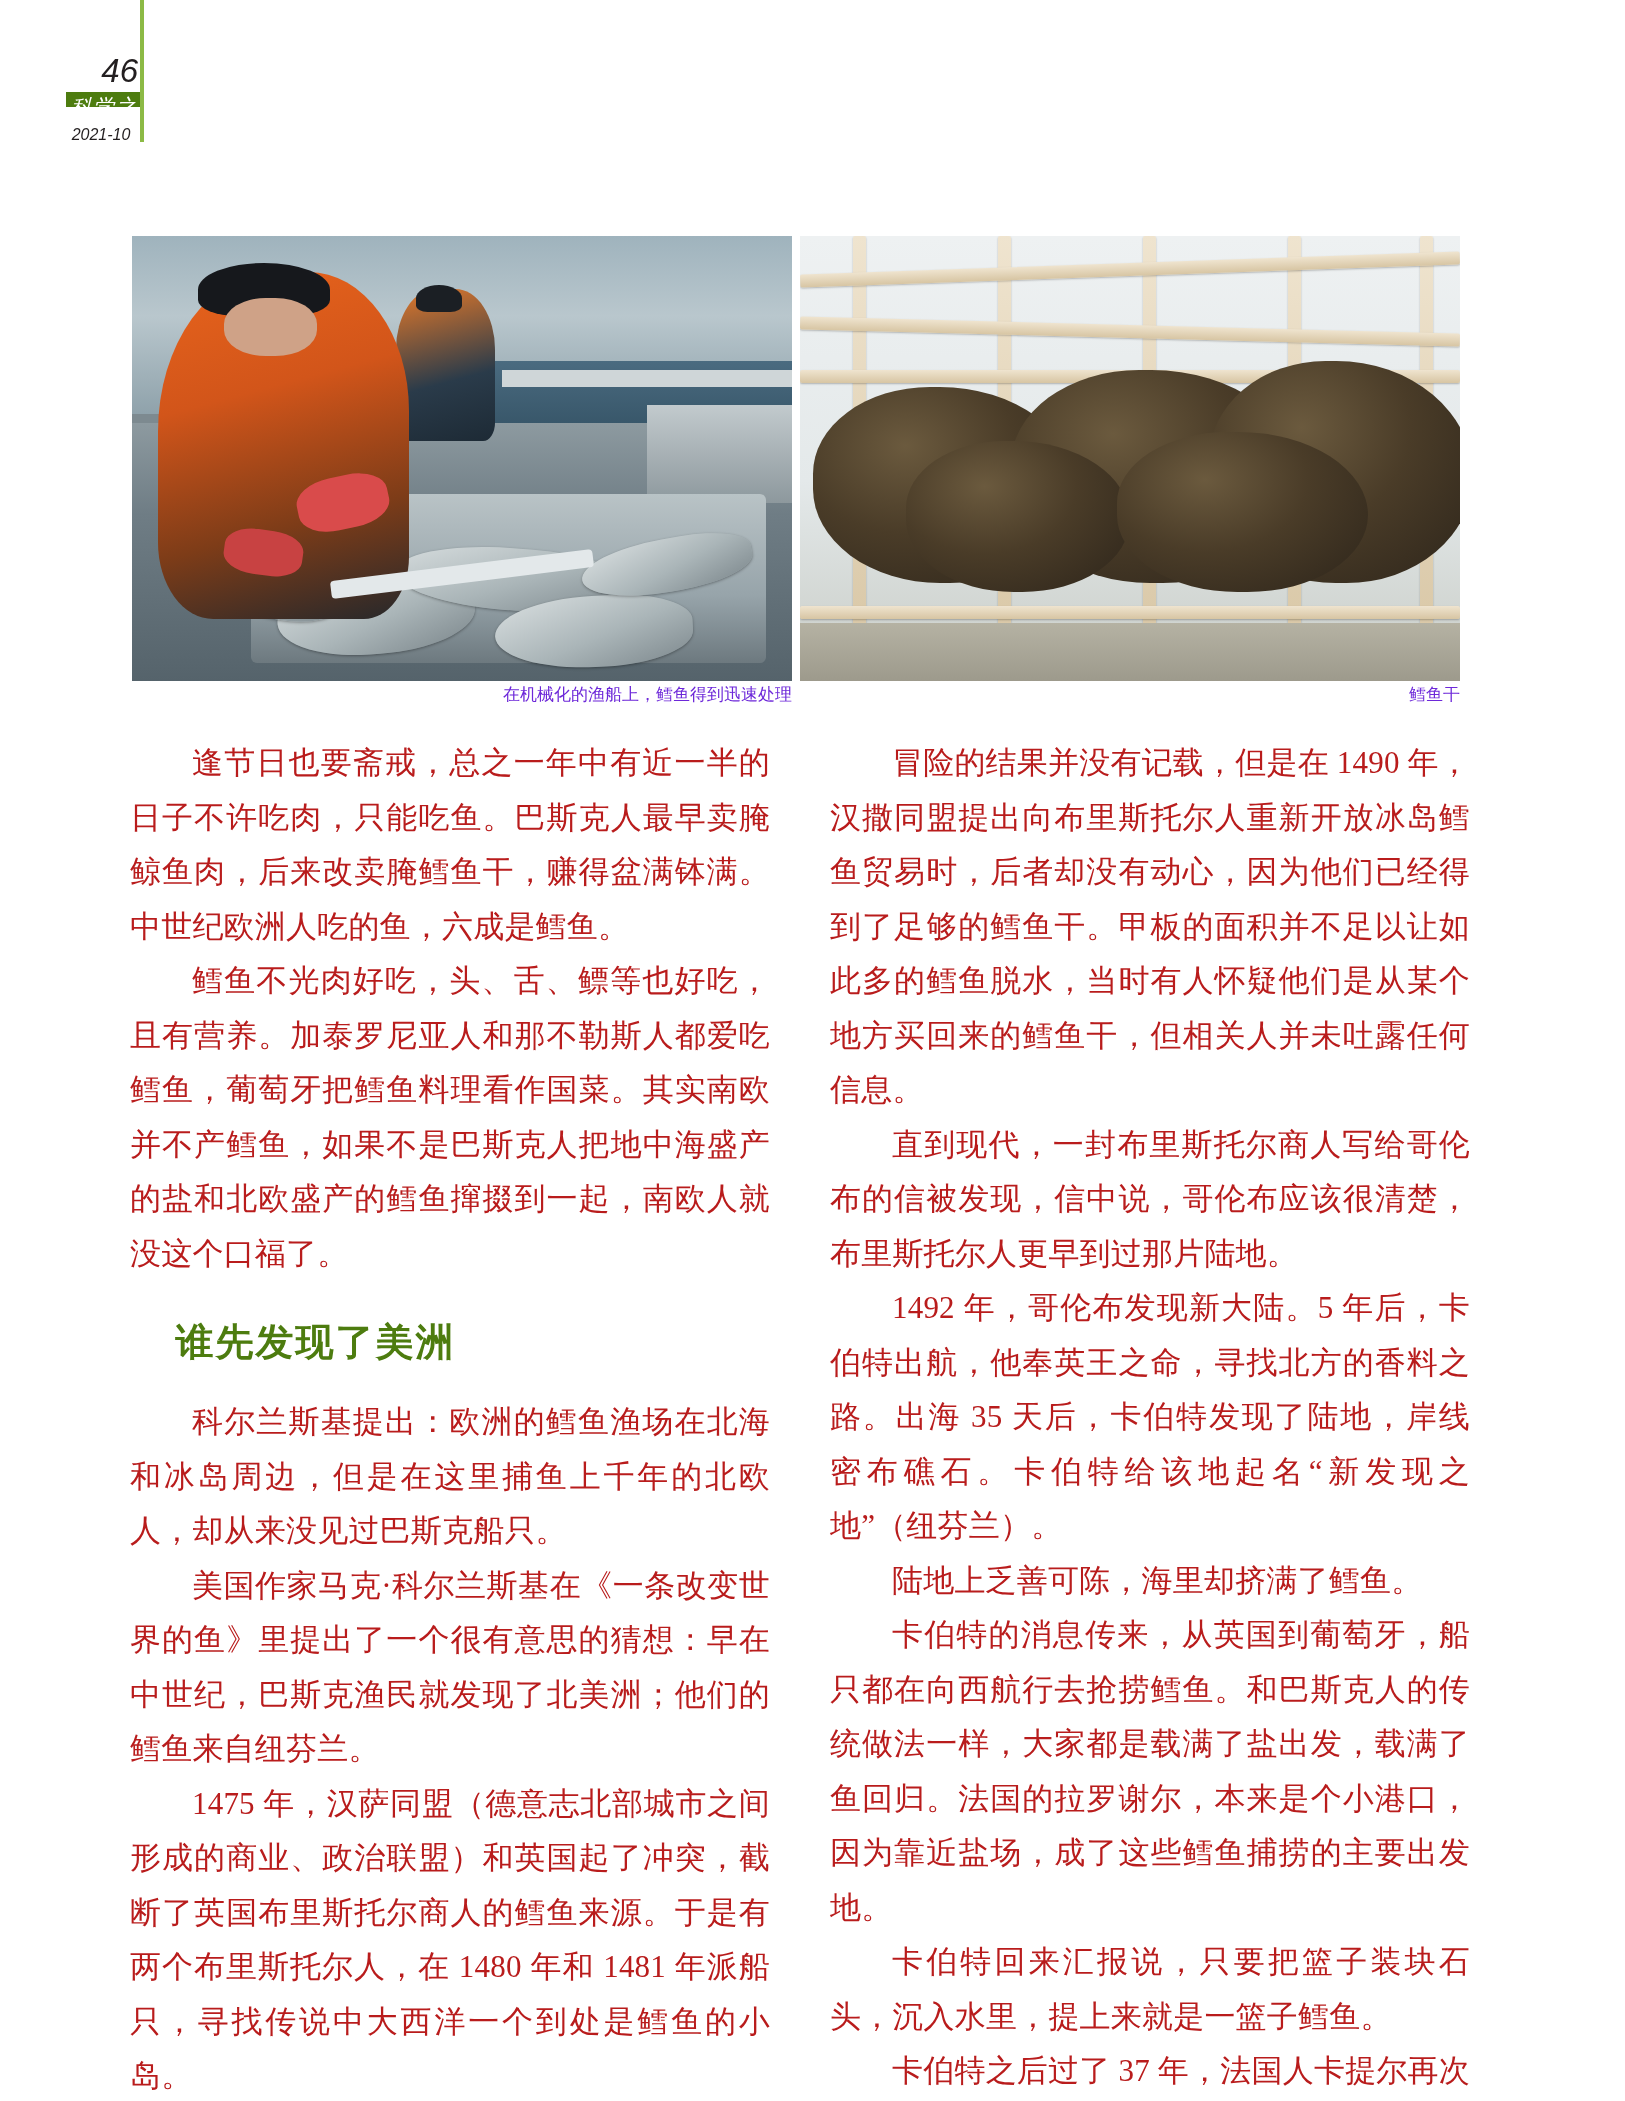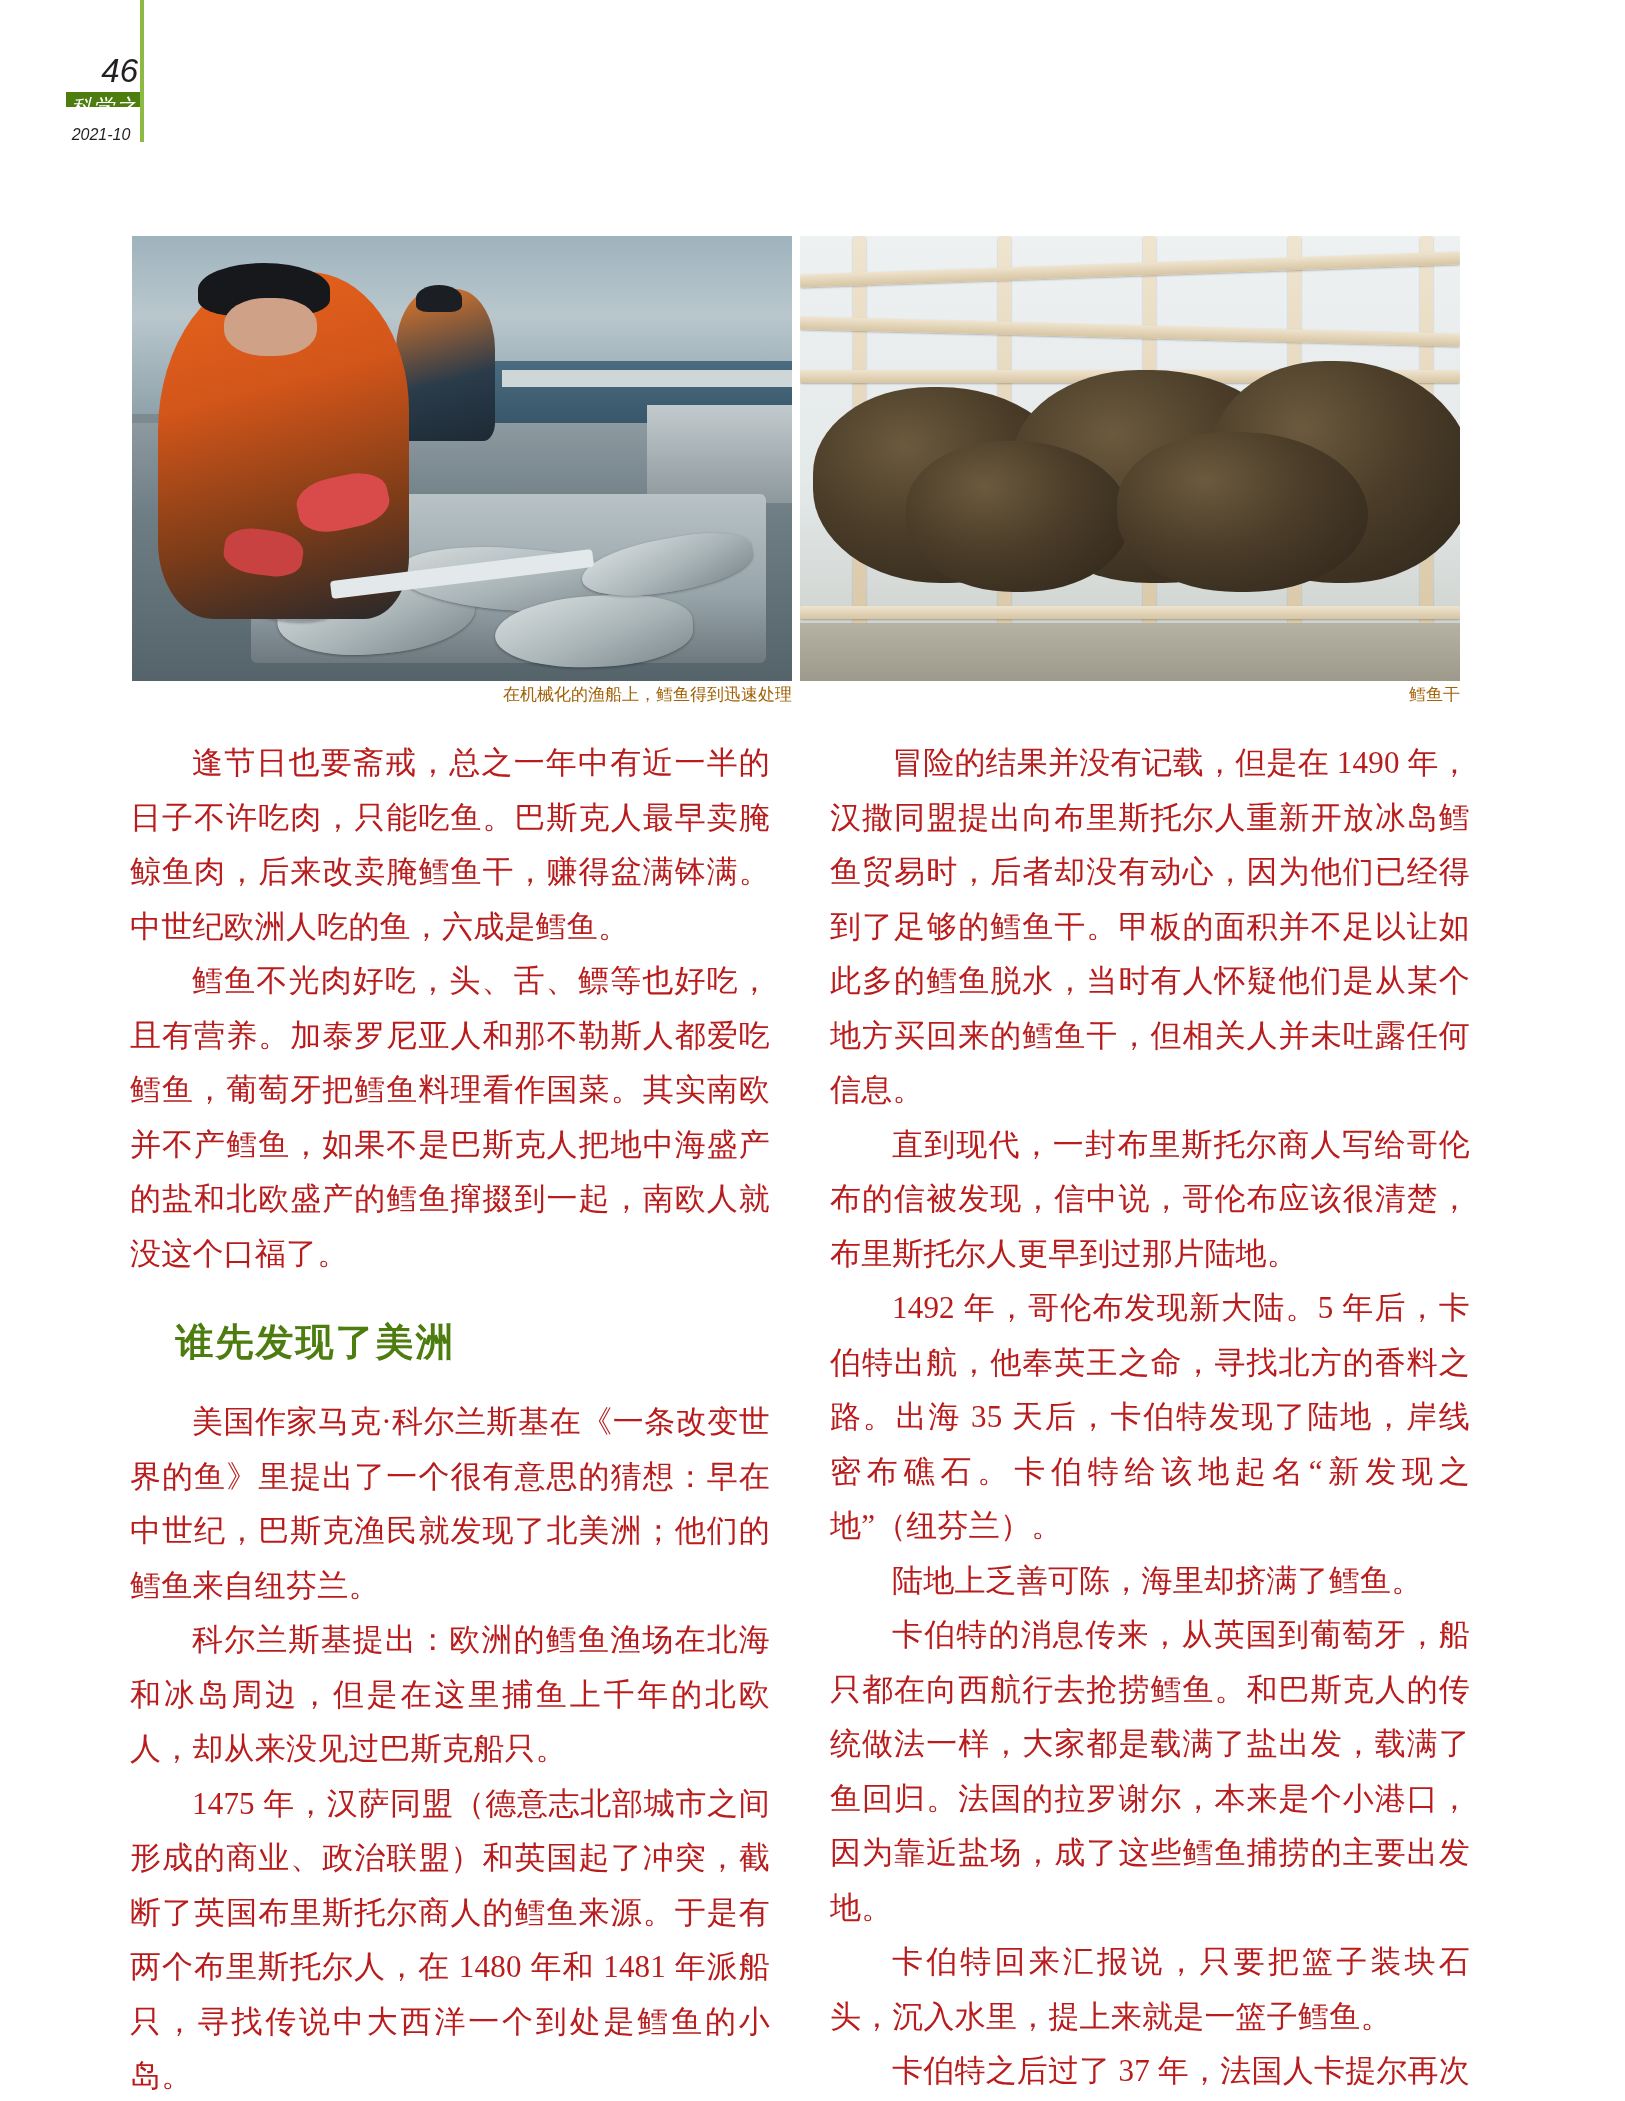--- a/index.html
+++ b/index.html
@@ -180,21 +180,21 @@
   #photo-right .ground {
     position: absolute; left: 0; bottom: 0; width: 100%; height: 13%;
     background: linear-gradient(180deg, #b5b2a3 0%, #9d9a8c 100%);
   }
 
   .caption {
     position: absolute;
     font-family: "Liberation Sans", sans-serif;
     font-size: 17px;
     line-height: 22px;
-    color: #a16207;
+    color: #6d28d9;
     text-align: right;
   }
   #caption-left  { left: 132px; top: 684px; width: 660px; }
   #caption-right { left: 800px; top: 684px; width: 660px; }
 
   
   .column {
     position: absolute;
     top: 736px;
     width: 640px;
@@ -277,22 +277,22 @@
     <div class="mass m5"></div>
     <div class="beam bh" style="left:0; bottom:14%; width:100%;"></div>
     <div class="ground"></div>
   </div>
   <div class="caption" id="caption-right">鳕鱼干</div>
 
   <div class="column" id="col-left">
     <p class="para">逢节日也要斋戒，总之一年中有近一半的日子不许吃肉，只能吃鱼。巴斯克人最早卖腌鲸鱼肉，后来改卖腌鳕鱼干，赚得盆满钵满。中世纪欧洲人吃的鱼，六成是鳕鱼。</p>
     <p class="para">鳕鱼不光肉好吃，头、舌、鳔等也好吃，且有营养。加泰罗尼亚人和那不勒斯人都爱吃鳕鱼，葡萄牙把鳕鱼料理看作国菜。其实南欧并不产鳕鱼，如果不是巴斯克人把地中海盛产的盐和北欧盛产的鳕鱼撺掇到一起，南欧人就没这个口福了。</p>
     <h2 class="section-heading">谁先发现了美洲</h2>
+    <p class="para">科尔兰斯基提出：欧洲的鳕鱼渔场在北海和冰岛周边，但是在这里捕鱼上千年的北欧人，却从来没见过巴斯克船只。</p>
     <p class="para">美国作家马克·科尔兰斯基在《一条改变世界的鱼》里提出了一个很有意思的猜想：早在中世纪，巴斯克渔民就发现了北美洲；他们的鳕鱼来自纽芬兰。</p>
-    <p class="para">科尔兰斯基提出：欧洲的鳕鱼渔场在北海和冰岛周边，但是在这里捕鱼上千年的北欧人，却从来没见过巴斯克船只。</p>
     <p class="para">1475 年，汉萨同盟（德意志北部城市之间形成的商业、政治联盟）和英国起了冲突，截断了英国布里斯托尔商人的鳕鱼来源。于是有两个布里斯托尔人，在 1480 年和 1481 年派船只，寻找传说中大西洋一个到处是鳕鱼的小岛。</p>
   </div>
 
   <div class="column" id="col-right">
     <p class="para">冒险的结果并没有记载，但是在 1490 年，汉撒同盟提出向布里斯托尔人重新开放冰岛鳕鱼贸易时，后者却没有动心，因为他们已经得到了足够的鳕鱼干。甲板的面积并不足以让如此多的鳕鱼脱水，当时有人怀疑他们是从某个地方买回来的鳕鱼干，但相关人并未吐露任何信息。</p>
     <p class="para">直到现代，一封布里斯托尔商人写给哥伦布的信被发现，信中说，哥伦布应该很清楚，布里斯托尔人更早到过那片陆地。</p>
     <p class="para">1492 年，哥伦布发现新大陆。5 年后，卡伯特出航，他奉英王之命，寻找北方的香料之路。出海 35 天后，卡伯特发现了陆地，岸线密布礁石。卡伯特给该地起名“新发现之地”（纽芬兰）。</p>
     <p class="para">陆地上乏善可陈，海里却挤满了鳕鱼。</p>
     <p class="para">卡伯特的消息传来，从英国到葡萄牙，船只都在向西航行去抢捞鳕鱼。和巴斯克人的传统做法一样，大家都是载满了盐出发，载满了鱼回归。法国的拉罗谢尔，本来是个小港口，因为靠近盐场，成了这些鳕鱼捕捞的主要出发地。</p>
     <p class="para">卡伯特回来汇报说，只要把篮子装块石头，沉入水里，提上来就是一篮子鳕鱼。</p>

